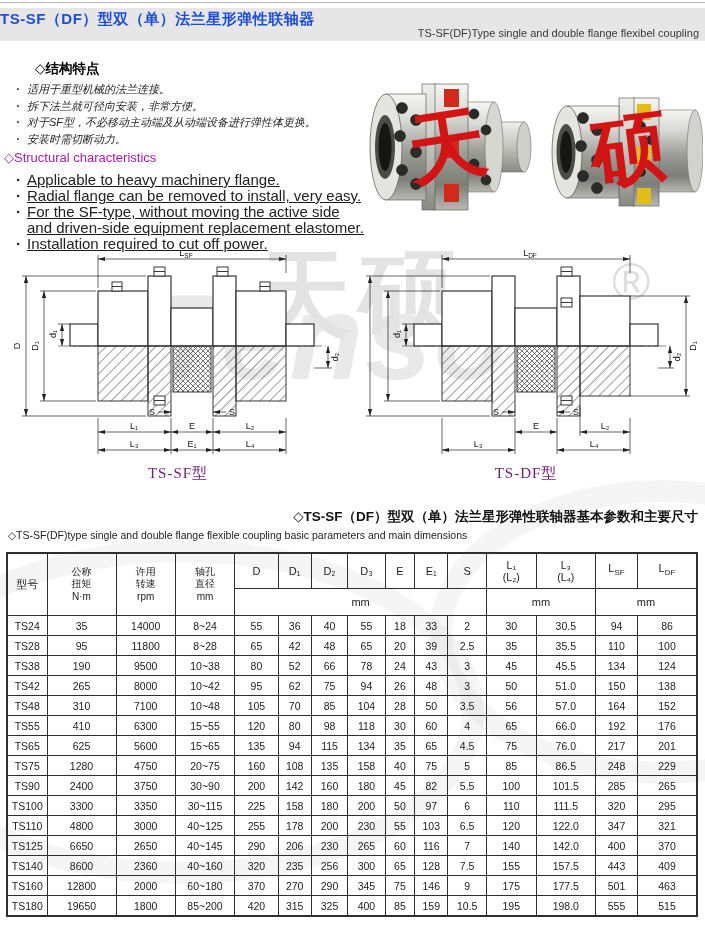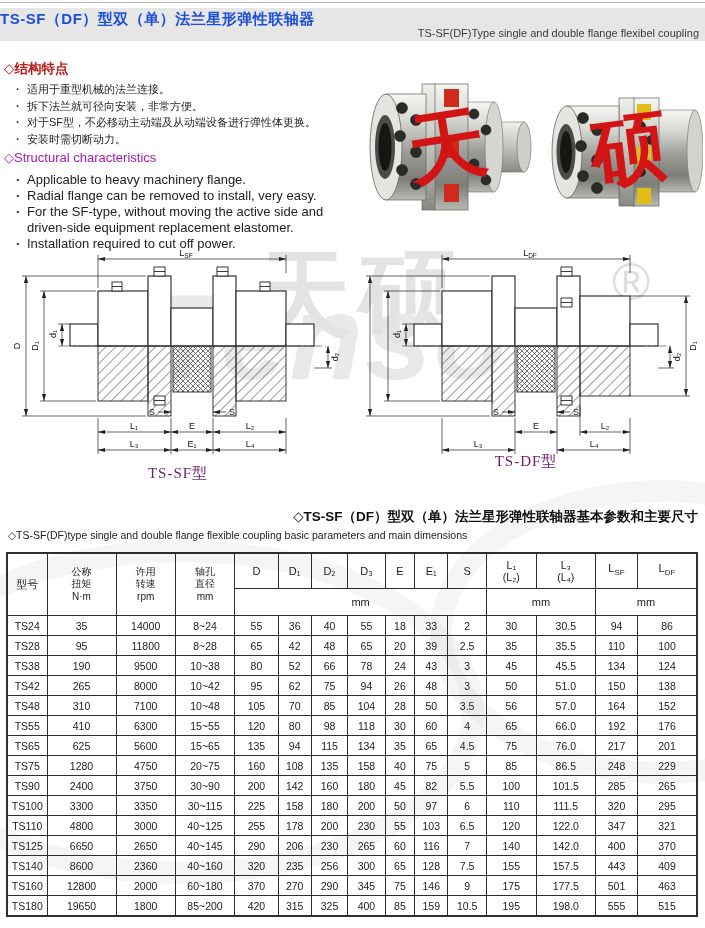--- a/index.html
+++ b/index.html
@@ -8,40 +8,40 @@
     background:#fff;overflow:hidden;
     font-family:"Liberation Sans","DejaVu Sans",sans-serif;color:#1b1b1b;
   }
   .abs{position:absolute;}
   
   #top-rule{left:0;top:2px;width:705px;height:1px;background:#b5b5b5;}
   #header-bar{left:0;top:8px;width:705px;height:33px;background:#e6e6e6;}
   #title-zh{left:0;top:10px;width:699px;text-align:left;font-size:15px;font-weight:700;letter-spacing:.5px;color:#1d4ed8;}
   #title-en{left:0;top:27px;width:699px;text-align:right;font-size:11px;color:#3a3a3a;}
   
-  .sec-head-zh{font-size:13.5px;font-weight:700;color:#b91c1c;}
+  .sec-head-zh{font-size:13.5px;font-weight:700;color:#000000;margin-left:31px;}
   .sec-head-en{font-size:13px;color:#a21caf;}
   ul.feat{margin:0;padding:0;list-style:none;}
   ul.feat li{position:relative;padding-left:11px;color:#222;}
   ul.feat li::before{content:"·";position:absolute;left:0;top:0;font-weight:700;}
-  #feat-zh-list{left:16px;top:81px;width:350px;font-size:11px;line-height:16.5px;}
-  #feat-en-list{left:16px;top:172px;width:348px;font-size:13px;line-height:16px;}
+  #feat-zh-list{left:16px;top:81px;width:350px;font-size:11px;line-height:16.5px;font-style:italic;}
+  #feat-en-list{left:16px;top:172px;width:348px;font-size:15px;line-height:16px;text-decoration:underline;}
   
   .wm{color:#e3e3e3;z-index:0;user-select:none;}
   #wm-zh{left:255px;top:232px;font-size:96px;font-weight:700;letter-spacing:8px;}
   #wm-en{left:150px;top:268px;font-size:120px;font-weight:700;font-style:italic;color:#e9e9e9;letter-spacing:2px;}
   #wm-reg{left:612px;top:252px;font-size:52px;color:#dedede;}
   .swoosh{border-radius:50%;border:22px solid rgba(195,195,195,0.16);z-index:0;}
   #sw1{left:430px;top:480px;width:420px;height:260px;}
   #sw2{left:-120px;top:540px;width:560px;height:300px;}
   
   svg.drawing{z-index:1;}
   .caption{z-index:1;font-family:"Liberation Serif","DejaVu Serif",serif;font-size:15px;color:#701a75;text-align:center;letter-spacing:1px;}
   #cap-sf{left:8px;top:464px;width:340px;}
-  #cap-df{left:352px;top:452px;width:348px;}
+  #cap-df{left:352px;top:464px;width:348px;}
   
   #tbl-title-zh{left:8px;top:508px;width:690px;font-size:13.5px;font-weight:700;color:#111;z-index:1;text-align:right;}
   #tbl-title-en{left:8px;top:529px;width:690px;font-size:10.5px;color:#222;z-index:1;}
   
   #params-table{left:6px;top:552px;width:692px;border-collapse:collapse;table-layout:fixed;z-index:1;background:transparent;}
   #params-table th,#params-table td{
     border:1px solid #2e2e2e;text-align:center;vertical-align:middle;
     padding:0;font-weight:400;color:#1b1b1b;
   }
   #params-table{border:2px solid #2e2e2e;}

